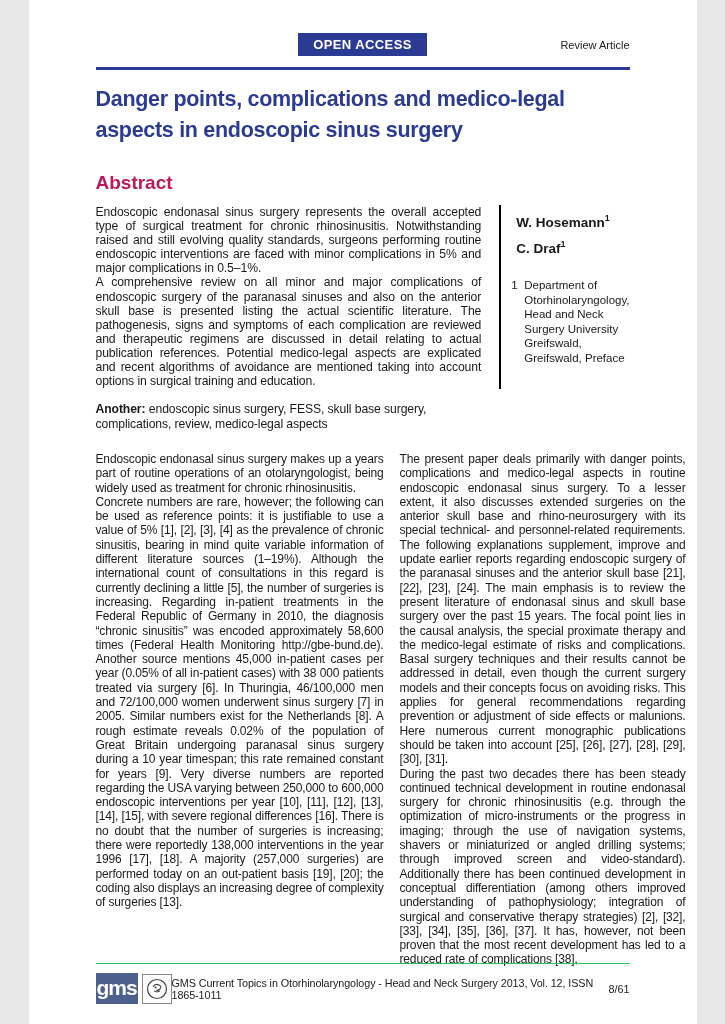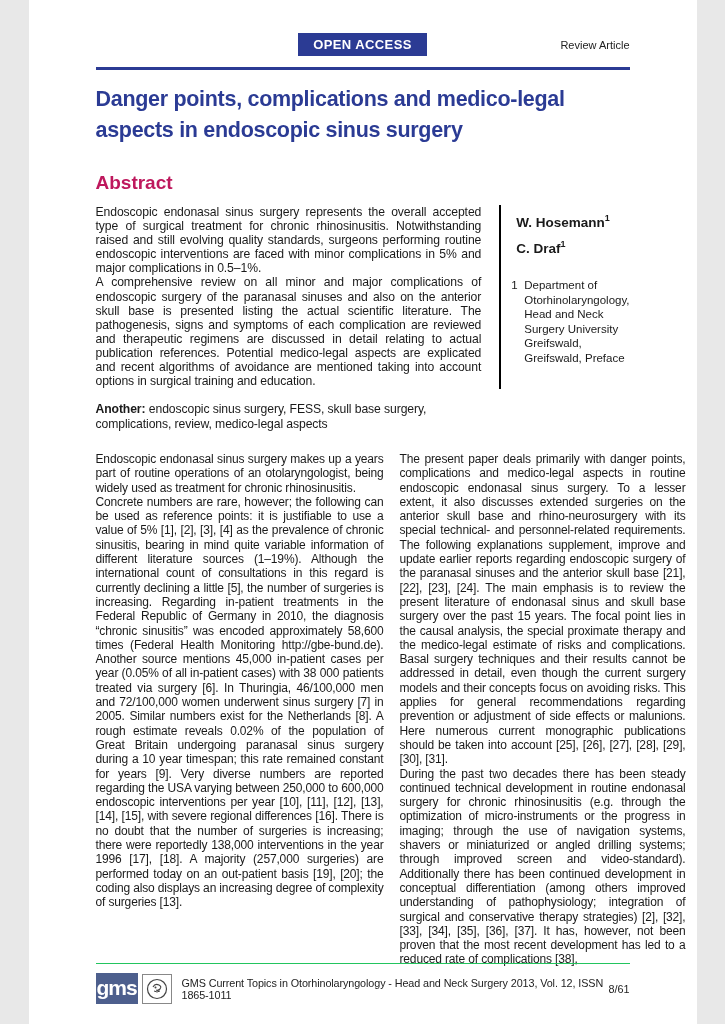--- a/index.html
+++ b/index.html
@@ -123,21 +123,21 @@
     width: 28px;
     height: 28px;
     border: 1px solid #888888;
     background: #ffffff;
     margin-left: 4px;
     flex: none;
     display: flex;
     align-items: center;
     justify-content: center;
   }
-  .journal-line { margin-left: 10px; font-size: 10.8px; color: #222222; letter-spacing: -0.1px; }
+  .journal-line { font-size: 10.8px; color: #222222; letter-spacing: -0.1px; }
   .page-number { margin-left: auto; font-size: 10.8px; color: #222222; }
 </style>
 </head>
 <body>
 
 <div class="page">
 
   <div class="header-row">
     <span class="badge">OPEN ACCESS</span>
     <span class="article-type">Review Article</span>

